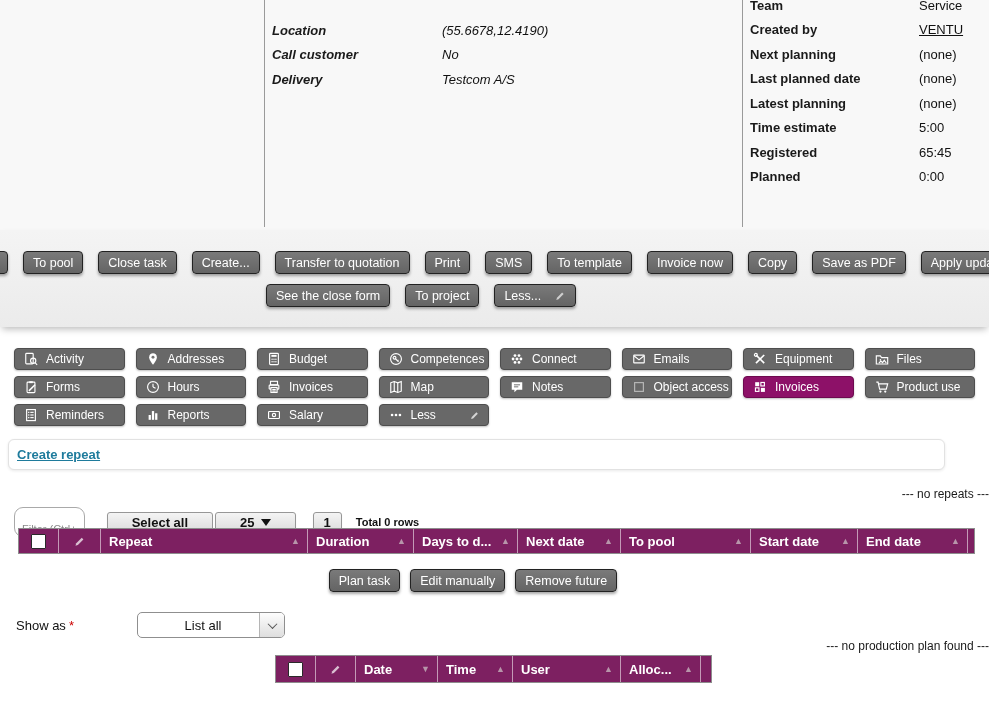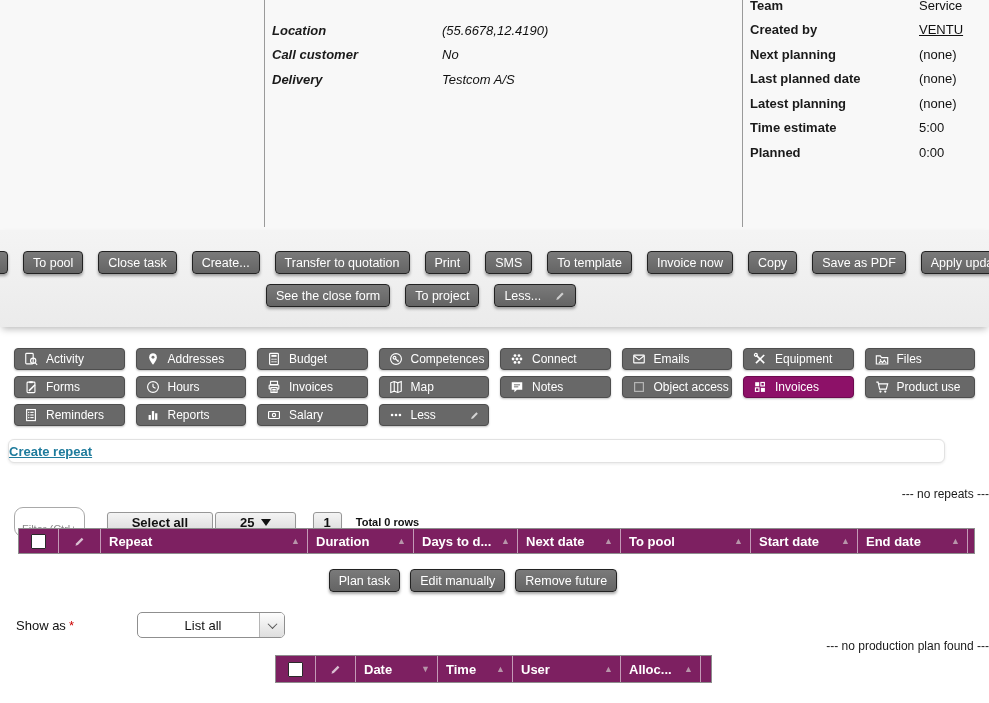--- a/index.html
+++ b/index.html
@@ -37,23 +37,23 @@
     grid-template-columns:repeat(8,1fr); grid-auto-rows:22px; gap:6px 11px; }
   .tab { background:#686868; border:1px solid #4e4e4e; border-radius:4px; color:#fff;
     display:flex; align-items:center; font-size:12px; box-shadow:0 1px 2px rgba(0,0,0,.25); cursor:default; }
   .tab.active { background:#8d1168; border-color:#6d0a4f; }
   .tab-icon { width:14px; height:14px; margin:0 8px 0 9px; flex:0 0 auto; color:#fff; }
   .tab-icon svg, .btn-pencil svg, .hdr-pencil svg { width:100%; height:100%; display:block; }
   .tab-icon.dim-icon { color:#b9b9b9; }
   .tab .tab-pencil { margin-left:auto; margin-right:8px; width:11px; height:11px; color:#d5d5d5; }
 
   
-  .card { position:absolute; top:439px; left:8px; width:937px; height:24px; background:#fff;
+  .card { position:absolute; top:439px; left:8px; width:937px; height:31px; background:#fff;
     border:1px solid #e2e2e2; border-radius:6px; box-shadow:0 1px 3px rgba(0,0,0,.09);
-    display:flex; align-items:center; }
+    display:flex; align-items:center; padding-left:8px; }
   .teal-link { color:#1e7b9c; text-decoration:underline; font-weight:bold; font-size:13px; cursor:pointer; }
 
   .center-note { position:absolute; left:0; width:989px; text-align:right; font-size:12px; color:#1a1a1a; }
   .note-repeats { top:487px; } .note-prod { top:639px; }
 
   
   .filterrow { position:absolute; top:507px; left:14px; display:flex; align-items:center; }
   .pill { border:1px solid #a9a9a9; border-radius:9px; padding:14px 7px; height:16px; line-height:14px;
     font-size:11px; color:#8a8a8a; text-decoration:underline; margin-right:22px; cursor:pointer; }
   .litebtn { display:inline-flex; align-items:center; justify-content:center; cursor:default;
@@ -151,20 +151,24 @@
       <div class="frow">
         <span class="lbl">Latest planning</span>
         <span class="val">(none)</span>
       </div>
 
       <div class="frow">
         <span class="lbl">Time estimate</span>
         <span class="val">5:00</span>
       </div>
 
+      <div class="frow">
+        <span class="lbl">Registered</span>
+        <span class="val">65:45</span>
+      </div>
 
       <div class="frow">
         <span class="lbl">Planned</span>
         <span class="val">0:00</span>
       </div>
     </div>
 </div>
 
 <div class="band">
   <div class="actions1">

